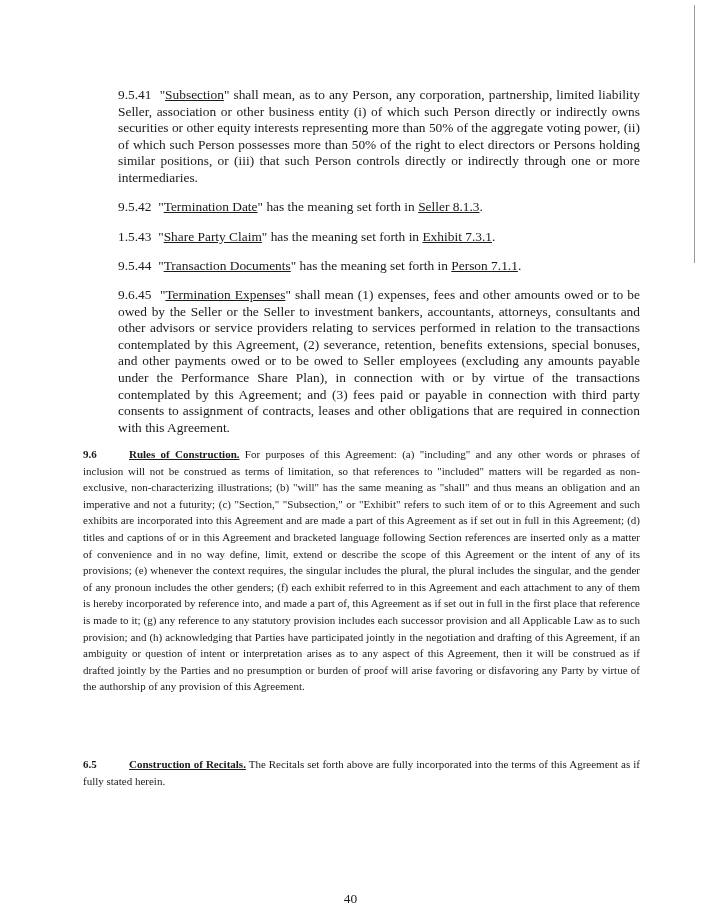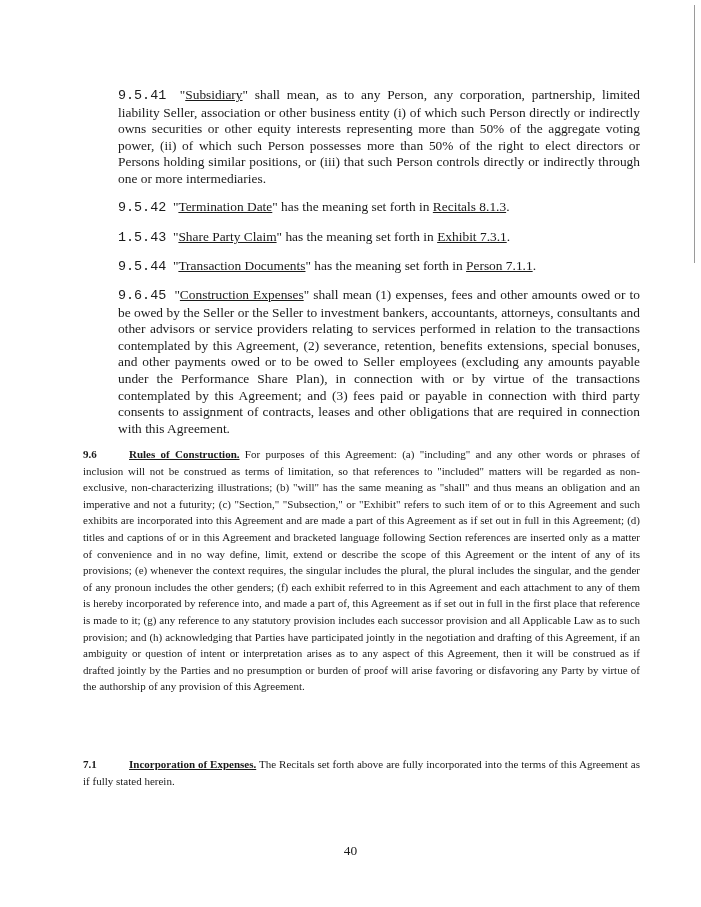--- a/index.html
+++ b/index.html
@@ -2,61 +2,61 @@
 <html><head>
 <meta charset="utf-8">
 <style>
   html,body{margin:0;padding:0;background:#fff;}
   body{width:701px;height:907px;position:relative;overflow:hidden;
        font-family:"Liberation Serif","DejaVu Serif",serif;color:#1a1a1a;}
   .edge-line{position:absolute;left:694px;top:5px;width:1px;height:258px;background:#9a9a9a;}
   .def{position:absolute;left:118px;width:522px;font-size:13.4px;line-height:16.6px;text-align:justify;}
   .sec{position:absolute;left:83px;width:557px;font-size:11px;line-height:16.6px;text-align:justify;}
   .u{text-decoration:underline;}
-  .num{display:inline-block;font-family:Liberation Mono, monospace;}
+  .num{display:inline-block;}
   .secnum{display:inline-block;width:46px;font-weight:bold;}
   .sectitle{font-weight:bold;text-decoration:underline;}
-  .pagenum{position:absolute;left:0;width:701px;top:843px;text-align:center;font-size:13.4px;}
+  .pagenum{position:absolute;left:0;width:701px;top:891px;text-align:center;font-size:13.4px;}
 </style>
 </head>
 <body>
 
 <div class="edge-line"></div>
 
 <div class="def" style="top:87px;">
-  <span class="num">9.5.41</span>&nbsp; <span>"</span><span class="u">Subsidiary</span><span>"</span>
+  <span class="num">9.5.41</span>&nbsp; <span>"</span><span class="u">Subsection</span><span>"</span>
   <span>shall mean, as to any Person, any corporation, partnership, limited liability Seller, association or other business entity (i) of which such Person directly or indirectly owns securities or other equity interests representing more than 50% of the aggregate voting power, (ii) of which such Person possesses more than 50% of the right to elect directors or Persons holding similar positions, or (iii) that such Person controls directly or indirectly through one or more intermediaries.</span>
 </div>
 
 <div class="def" style="top:199px;">
   <span class="num">9.5.42</span>&nbsp; <span>"</span><span class="u">Termination Date</span><span>"</span>
   <span>has the meaning set forth in</span>
-  <span class="u">Recitals 8.1.3</span><span>.</span>
+  <span class="u">Seller 8.1.3</span><span>.</span>
 </div>
 
 <div class="def" style="top:229px;">
   <span class="num">1.5.43</span>&nbsp; <span>"</span><span class="u">Share Party Claim</span><span>"</span>
   <span>has the meaning set forth in</span>
   <span class="u">Exhibit 7.3.1</span><span>.</span>
 </div>
 
 <div class="def" style="top:258px;">
   <span class="num">9.5.44</span>&nbsp; <span>"</span><span class="u">Transaction Documents</span><span>"</span>
   <span>has the meaning set forth in</span>
   <span class="u">Person 7.1.1</span><span>.</span>
 </div>
 
 <div class="def" style="top:287px;">
-  <span class="num">9.6.45</span>&nbsp; <span>"</span><span class="u">Construction Expenses</span><span>"</span>
+  <span class="num">9.6.45</span>&nbsp; <span>"</span><span class="u">Termination Expenses</span><span>"</span>
   <span>shall mean (1) expenses, fees and other amounts owed or to be owed by the Seller or the Seller to investment bankers, accountants, attorneys, consultants and other advisors or service providers relating to services performed in relation to the transactions contemplated by this Agreement, (2) severance, retention, benefits extensions, special bonuses, and other payments owed or to be owed to Seller employees (excluding any amounts payable under the Performance Share Plan), in connection with or by virtue of the transactions contemplated by this Agreement; and (3) fees paid or payable in connection with third party consents to assignment of contracts, leases and other obligations that are required in connection with this Agreement.</span>
 </div>
 
 <div class="sec" style="top:446px;">
   <span class="secnum">9.6</span><span class="sectitle">Rules of Construction.</span>
   <span>For purposes of this Agreement: (a) "including" and any other words or phrases of inclusion will not be construed as terms of limitation, so that references to "included" matters will be regarded as non-exclusive, non-characterizing illustrations; (b) "will" has the same meaning as "shall" and thus means an obligation and an imperative and not a futurity; (c) "Section," "Subsection," or "Exhibit" refers to such item of or to this Agreement and such exhibits are incorporated into this Agreement and are made a part of this Agreement as if set out in full in this Agreement; (d) titles and captions of or in this Agreement and bracketed language following Section references are inserted only as a matter of convenience and in no way define, limit, extend or describe the scope of this Agreement or the intent of any of its provisions; (e) whenever the context requires, the singular includes the plural, the plural includes the singular, and the gender of any pronoun includes the other genders; (f) each exhibit referred to in this Agreement and each attachment to any of them is hereby incorporated by reference into, and made a part of, this Agreement as if set out in full in the first place that reference is made to it; (g) any reference to any statutory provision includes each successor provision and all Applicable Law as to such provision; and (h) acknowledging that Parties have participated jointly in the negotiation and drafting of this Agreement, if an ambiguity or question of intent or interpretation arises as to any aspect of this Agreement, then it will be construed as if drafted jointly by the Parties and no presumption or burden of proof will arise favoring or disfavoring any Party by virtue of the authorship of any provision of this Agreement.</span>
 </div>
 
 <div class="sec" style="top:756px;">
-  <span class="secnum">7.1</span><span class="sectitle">Incorporation of Expenses.</span>
+  <span class="secnum">6.5</span><span class="sectitle">Construction of Recitals.</span>
   <span>The Recitals set forth above are fully incorporated into the terms of this Agreement as if fully stated herein.</span>
 </div>
 
 <div class="pagenum">40</div>
 
 </body></html>

